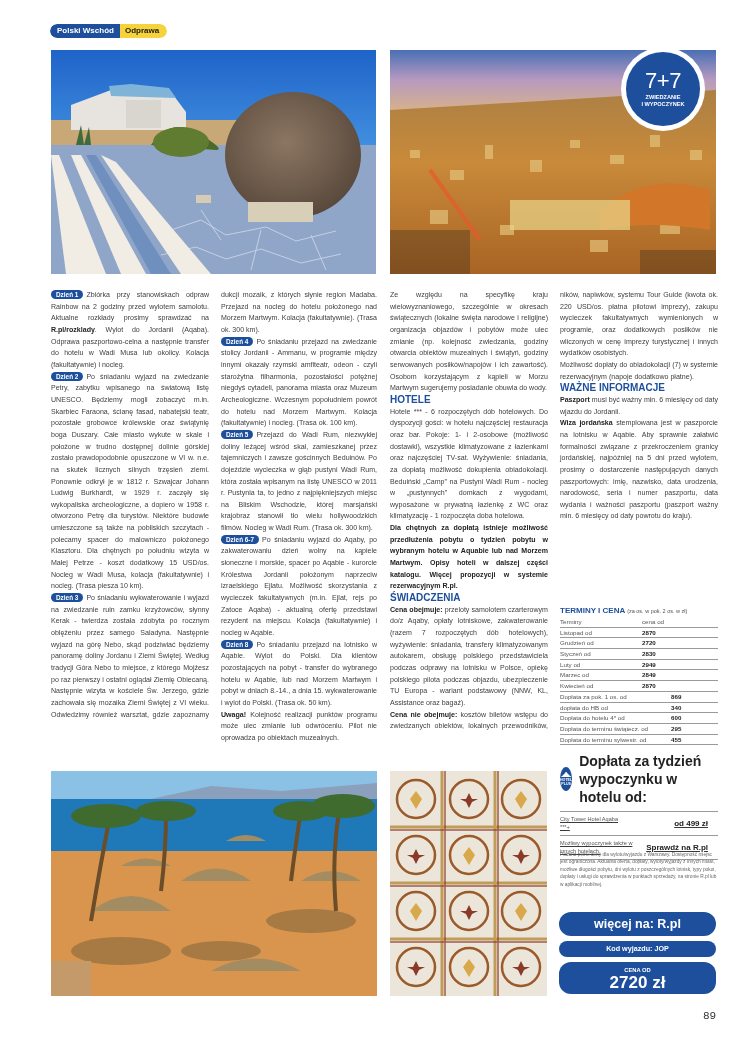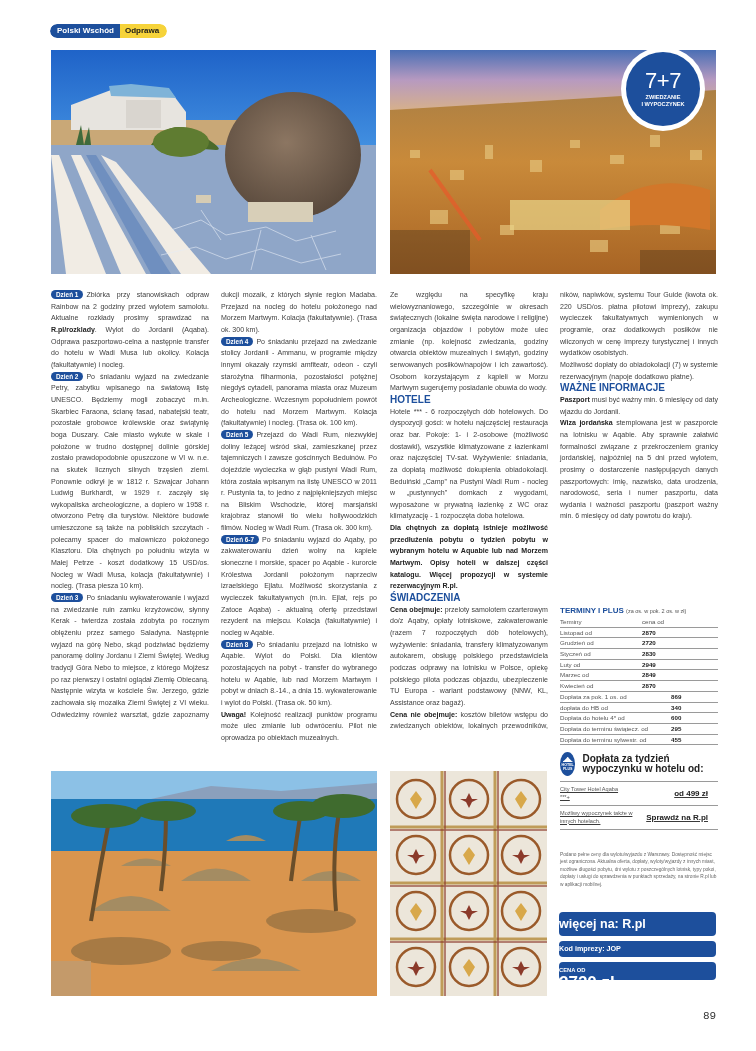--- a/index.html
+++ b/index.html
@@ -31,30 +31,30 @@
   .trow.head { border-bottom: 1px solid #9a9a9a; }
   .tc1 { width: 82px; }
   .tc2 { width: 40px; font-weight: bold; color: #222; }
   .tc3 { width: 36px; font-weight: bold; color: #222; }
   .tc1w { width: 111px; }
 
   .hotelplus { position: absolute; left: 560px; top: 752px; width: 158px; }
   .hp-head { display: flex; align-items: center; gap: 7px; padding-bottom: 5px; border-bottom: 1px solid #9a9a9a; }
   .hp-logo { width: 24px; height: 24px; border-radius: 50%; background: #1d4f9c; color: #fff; font-size: 3.6px; font-weight: bold; display: flex; flex-direction: column; align-items: center; justify-content: center; line-height: 4px; }
   .hp-logo .roof { width: 10px; height: 5px; border: 1.2px solid #fff; border-bottom: none; transform: none; margin-bottom: 1px; clip-path: polygon(50% 0, 100% 100%, 0 100%); background: #fff; }
-  .hp-title { font-size: 10px; font-weight: bold; color: #222; line-height: 10px; }
+  .hp-title { font-size: 14px; font-weight: bold; color: #222; line-height: 18px; }
   .hp-row { display: flex; justify-content: space-between; align-items: center; border-bottom: 1px solid #9a9a9a; padding: 3px 0 3px; min-height: 24px; text-decoration: underline; }
   .hp-name { font-size: 5.6px; line-height: 7.5px; color: #555; }
   .hp-price { font-size: 8px; font-weight: bold; color: #222; padding-right: 10px; }
   .fine { position: absolute; left: 560px; top: 851px; width: 158px; font-size: 4.8px; line-height: 7.4px; color: #666; }
 
-  .btn { position: absolute; left: 559px; width: 157px; background: #1d4f9c; color: #fff; border-radius: 4px; font-weight: bold; }
+  .btn { position: absolute; left: 559px; width: 157px; background: #1d4f9c; color: #fff; border-radius: 12px; text-align: center; font-weight: bold; }
   .btn-more { top: 912px; height: 24px; font-size: 12.5px; line-height: 24px; }
   .btn-code { top: 941px; height: 16px; font-size: 7.2px; line-height: 16px; }
-  .btn-price { top: 962px; height: 18px; }
+  .btn-price { top: 962px; height: 32px; }
   .btn-price .lbl { font-size: 5.8px; line-height: 8px; padding-top: 4px; }
   .btn-price .val { font-size: 17px; line-height: 18px; }
 
   .page-num { position: absolute; left: 703px; top: 1010px; font-size: 11px; color: #333; font-family: Liberation Mono, monospace; }
 </style>
 </head>
 <body>
 
 <div class="breadcrumb">
   <span class="crumb-1">Polski Wschód</span>
@@ -172,21 +172,21 @@
 
 <div class="col" style="left:560px;width:158px;">
   <p>ników, napiwków, systemu Tour Guide (kwota ok. 220 USD/os. płatna pilotowi imprezy), zakupu wycieczek fakultatywnych wymienionych w programie, oraz dodatkowych posiłków nie wliczonych w cenę imprezy turystycznej i innych wydatków osobistych.</p>
   <p>Możliwość dopłaty do obiadokolacji (7) w systemie rezerwacyjnym (napoje dodatkowo płatne).</p>
   <div class="h-sec">WAŻNE INFORMACJE</div>
   <p><b>Paszport</b> <span>musi być ważny min. 6 miesięcy od daty wjazdu do Jordanii.</span></p>
   <p><b>Wiza jordańska</b> <span>stemplowana jest w paszporcie na lotnisku w Aqabie. Aby sprawnie załatwić formalności związane z przekroczeniem granicy jordańskiej, najpóźniej na 5 dni przed wylotem, prosimy o dostarczenie następujących danych paszportowych: imię, nazwisko, data urodzenia, narodowość, seria i numer paszportu, data wydania i ważności paszportu (paszport ważny min. 6 miesięcy od daty powrotu do kraju).</span></p>
 </div>
 
 <div class="terms">
-  <div class="terms-title"><span style="font-size:8px;font-weight:bold;color:#1d4f9c">TERMINY I PLUS</span> <span>(za os. w pok. 2 os. w zł)</span></div>
+  <div class="terms-title"><span style="font-size:8px;font-weight:bold;color:#1d4f9c">TERMINY I CENA</span> <span>(za os. w pok. 2 os. w zł)</span></div>
   <div class="trow head">
     <span class="tc1">Terminy</span>
     <span class="tc2" style="font-weight:normal;color:#555">cena od</span>
   </div>
   <div id="term-rows">
       <div class="trow">
         <span class="tc1">Listopad od</span>
         <span class="tc2">2870</span>
       </div>
       <div class="trow">
@@ -342,19 +342,19 @@
         <path d="M26,78 l3,6 l6,0 l-6,3 l-3,6 l-3,-6 l-6,-3 l6,0 z"></path>
       <path d="M131,78 l3,6 l6,0 l-6,3 l-3,6 l-3,-6 l-6,-3 l6,0 z"></path>
         <path d="M79,134 l3,6 l6,0 l-6,3 l-3,6 l-3,-6 l-6,-3 l6,0 z"></path>
       <path d="M26,190 l3,6 l6,0 l-6,3 l-3,6 l-3,-6 l-6,-3 l6,0 z"></path>
         <path d="M131,190 l3,6 l6,0 l-6,3 l-3,6 l-3,-6 l-6,-3 l6,0 z"></path>
     </g>
   </svg>
 </div>
 
 <div class="btn btn-more">więcej na: R.pl</div>
-<div class="btn btn-code">Kod imprezy: JOP</div>
+<div class="btn btn-code">Kod wyjazdu: JOP</div>
 <div class="btn btn-price">
   <div class="lbl">CENA OD</div>
   <div class="val">2720 zł</div>
 </div>
 
 <div class="page-num">89</div>
 
 </body></html>

